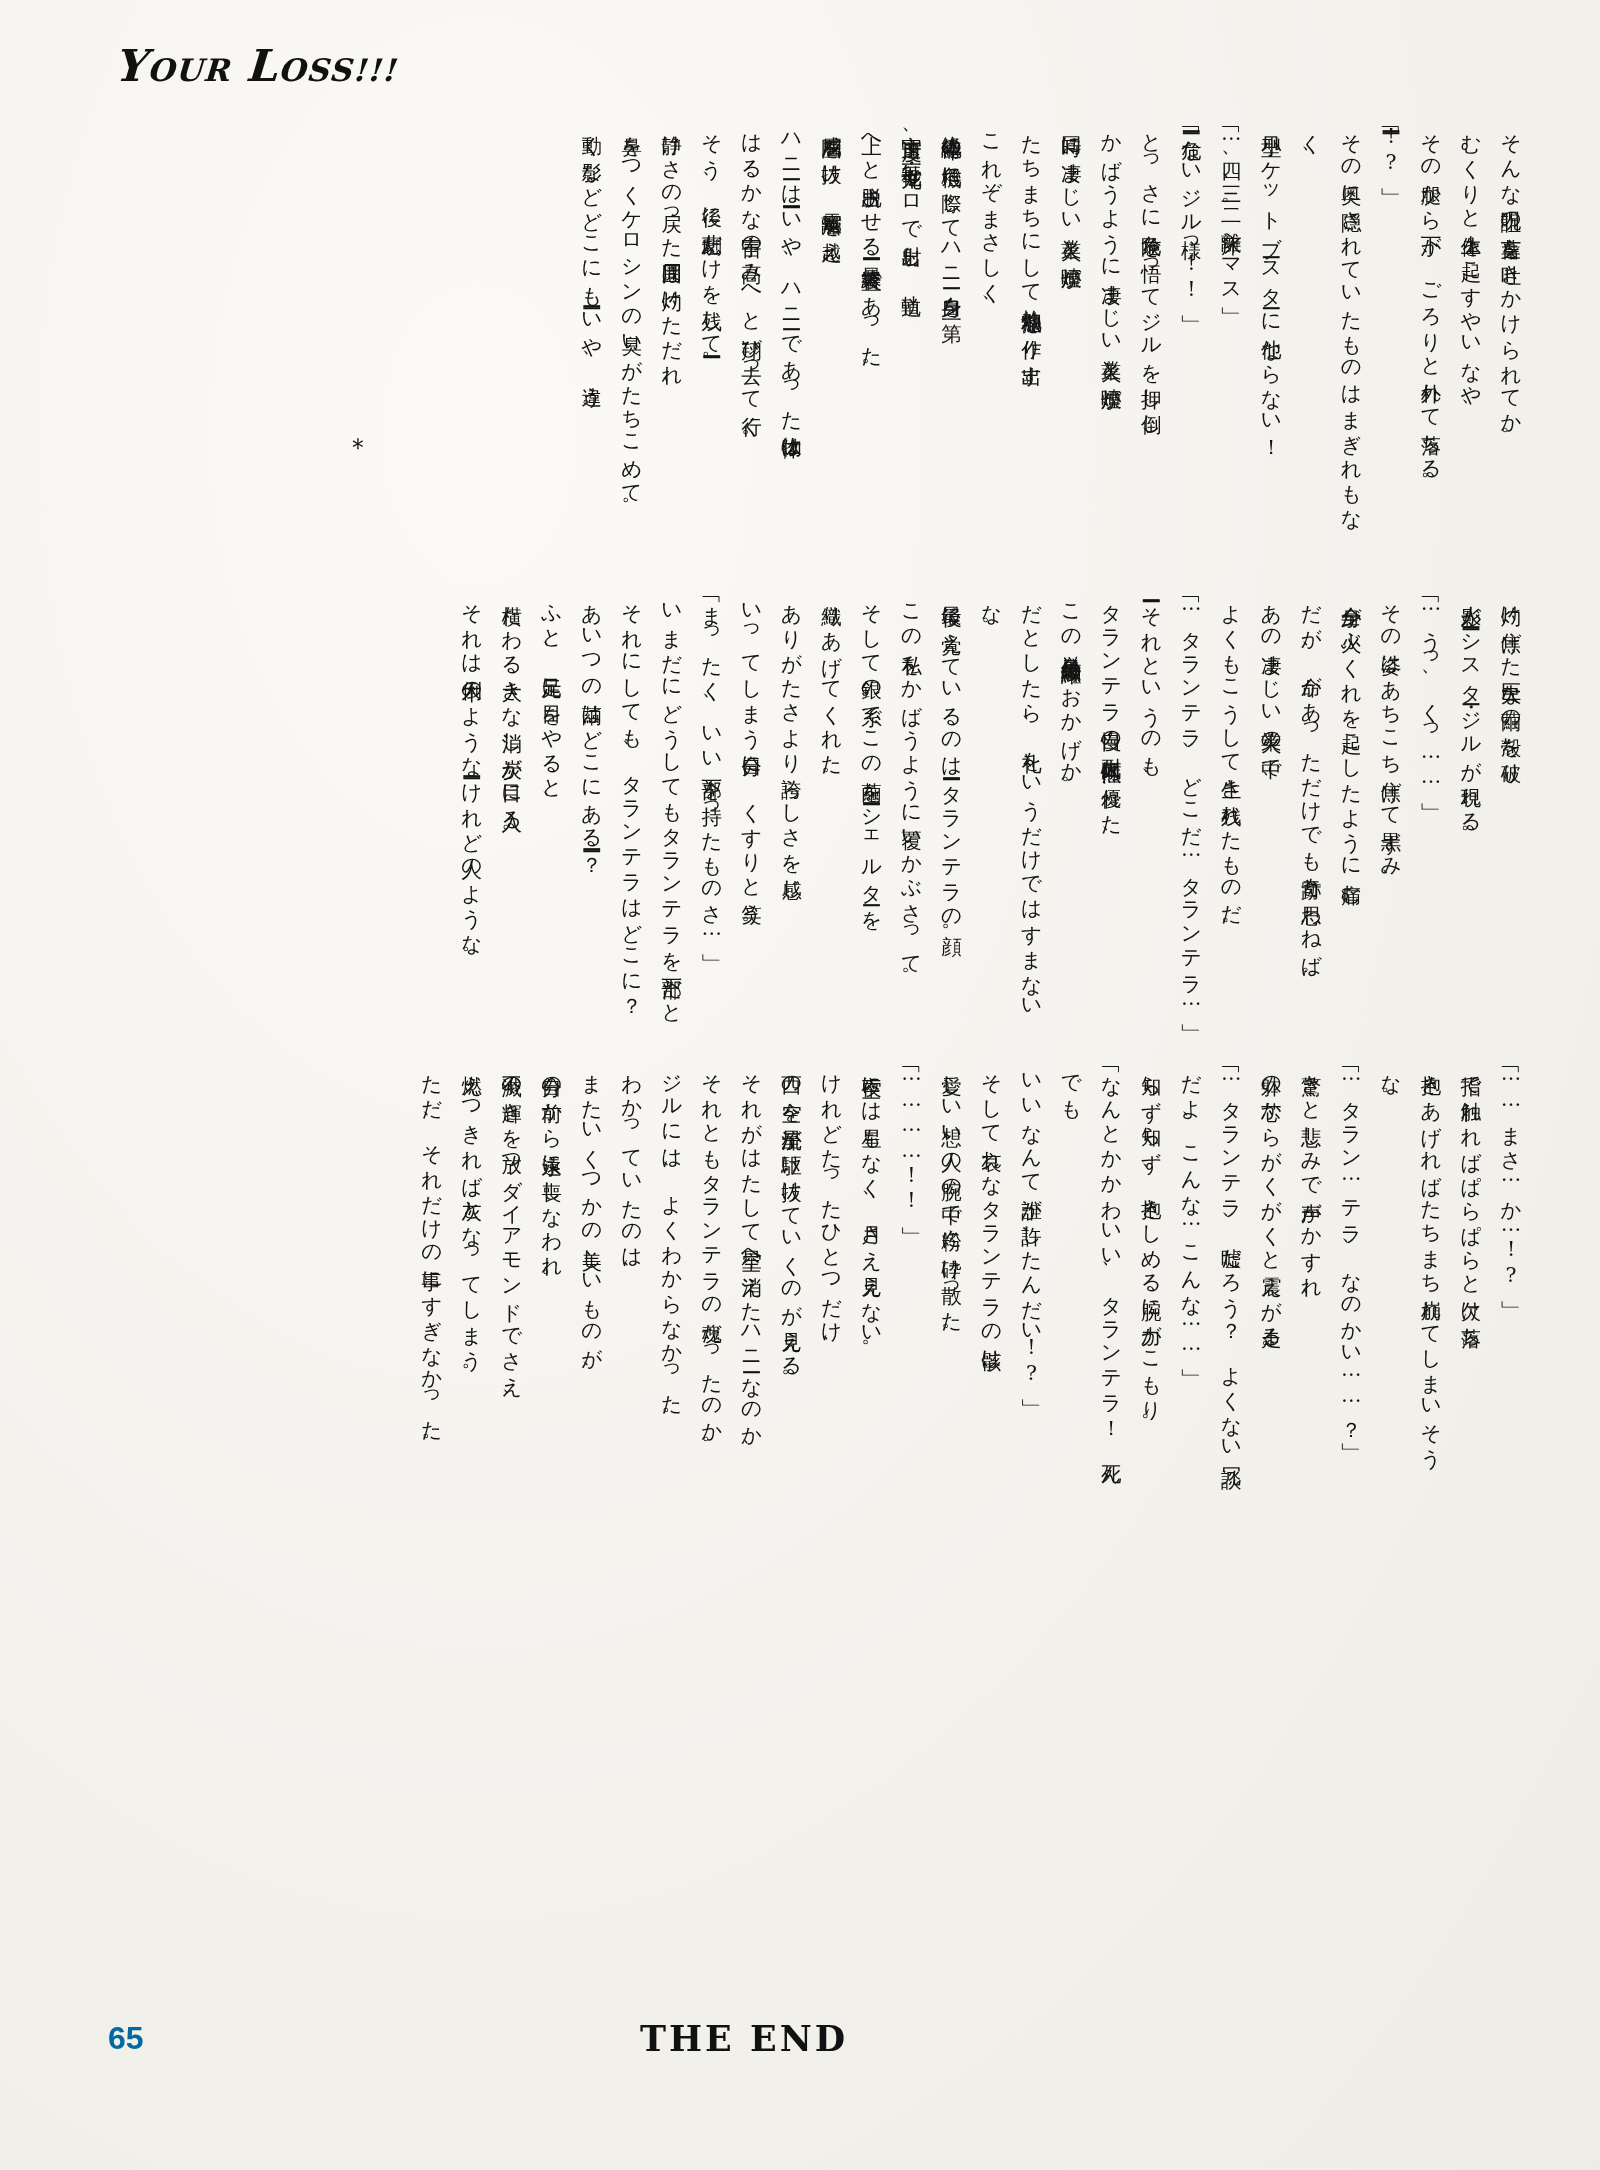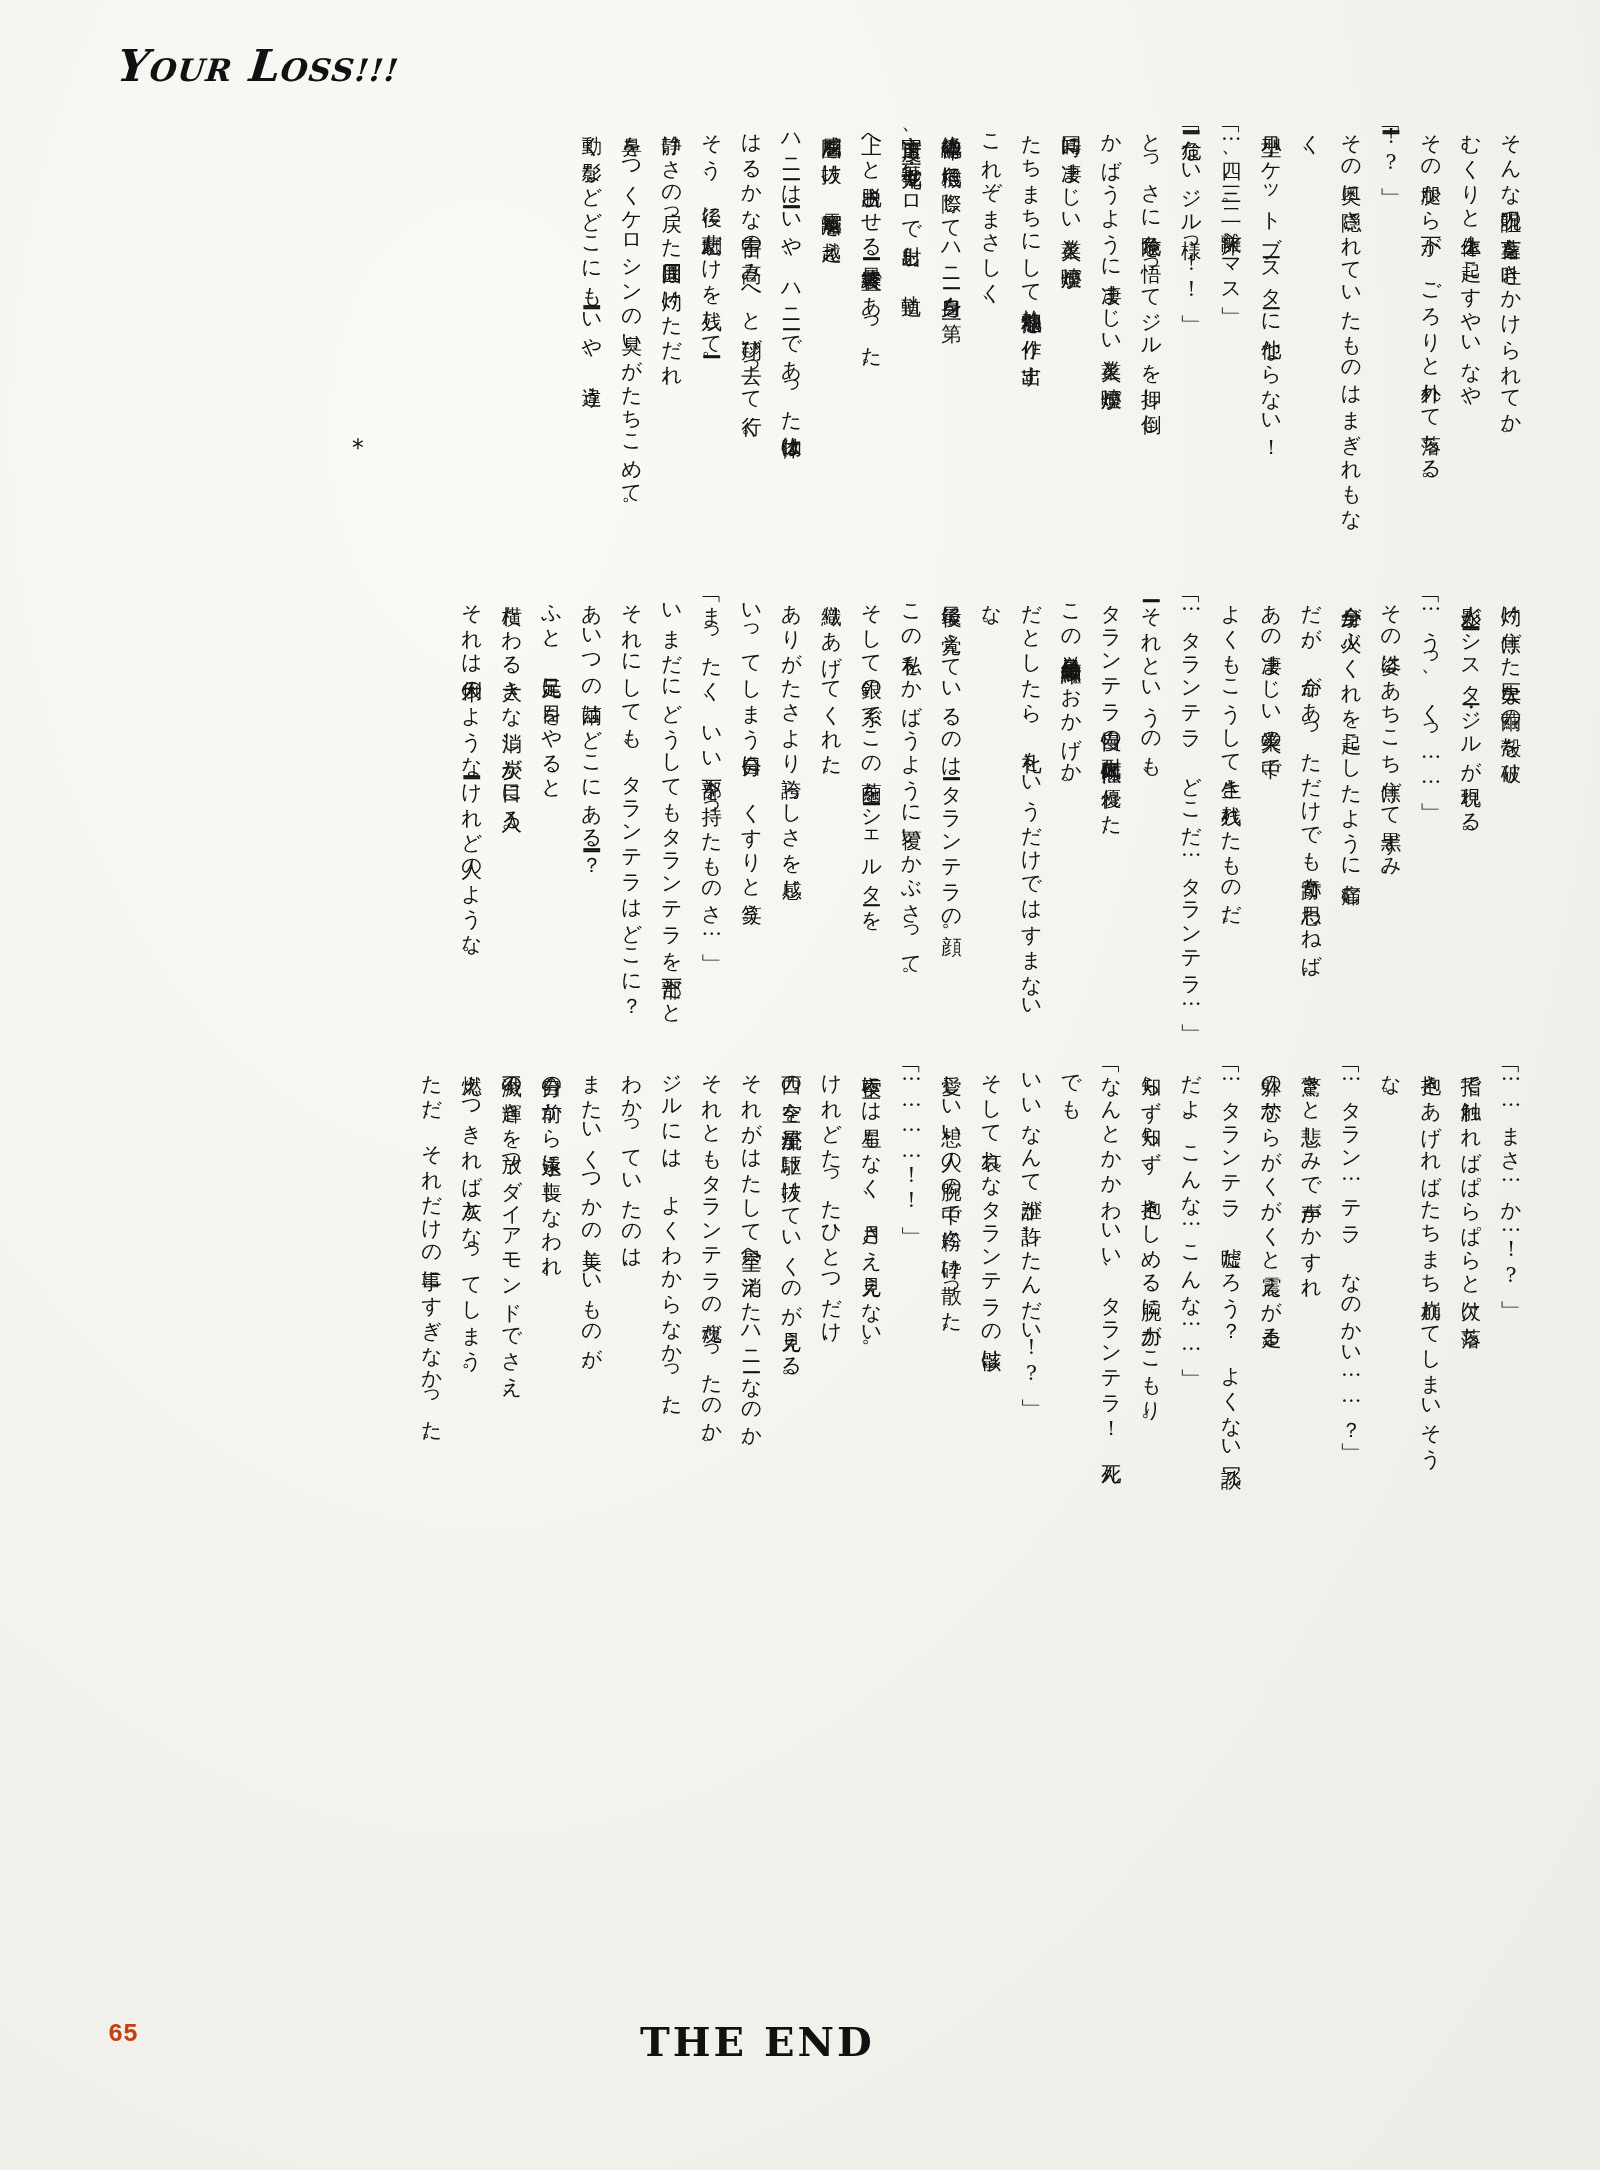--- a/index.html
+++ b/index.html
@@ -78,32 +78,32 @@
     left: 255px;
     font-size: 26px;
     color: #141414;
   }
 
   
   #page-number {
     position: absolute;
     left: 108px;
     top: 2020px;
-    font-family: Liberation Mono, monospace;
+    font-family: Liberation Sans, sans-serif;
     font-weight: bold;
-    font-size: 25px;
-    color: #c2410c;
+    font-size: 32px;
+    color: #0369a1;
   }
   #the-end {
     position: absolute;
     left: 640px;
     top: 2018px;
     font-family: "DejaVu Serif", serif;
     font-weight: bold;
-    font-size: 40px;
+    font-size: 35px;
     letter-spacing: 3px;
     color: #111;
   }
 </style>
 </head>
 <body>
 
 <div id="page">
   <div id="paper-texture"></div>
 

